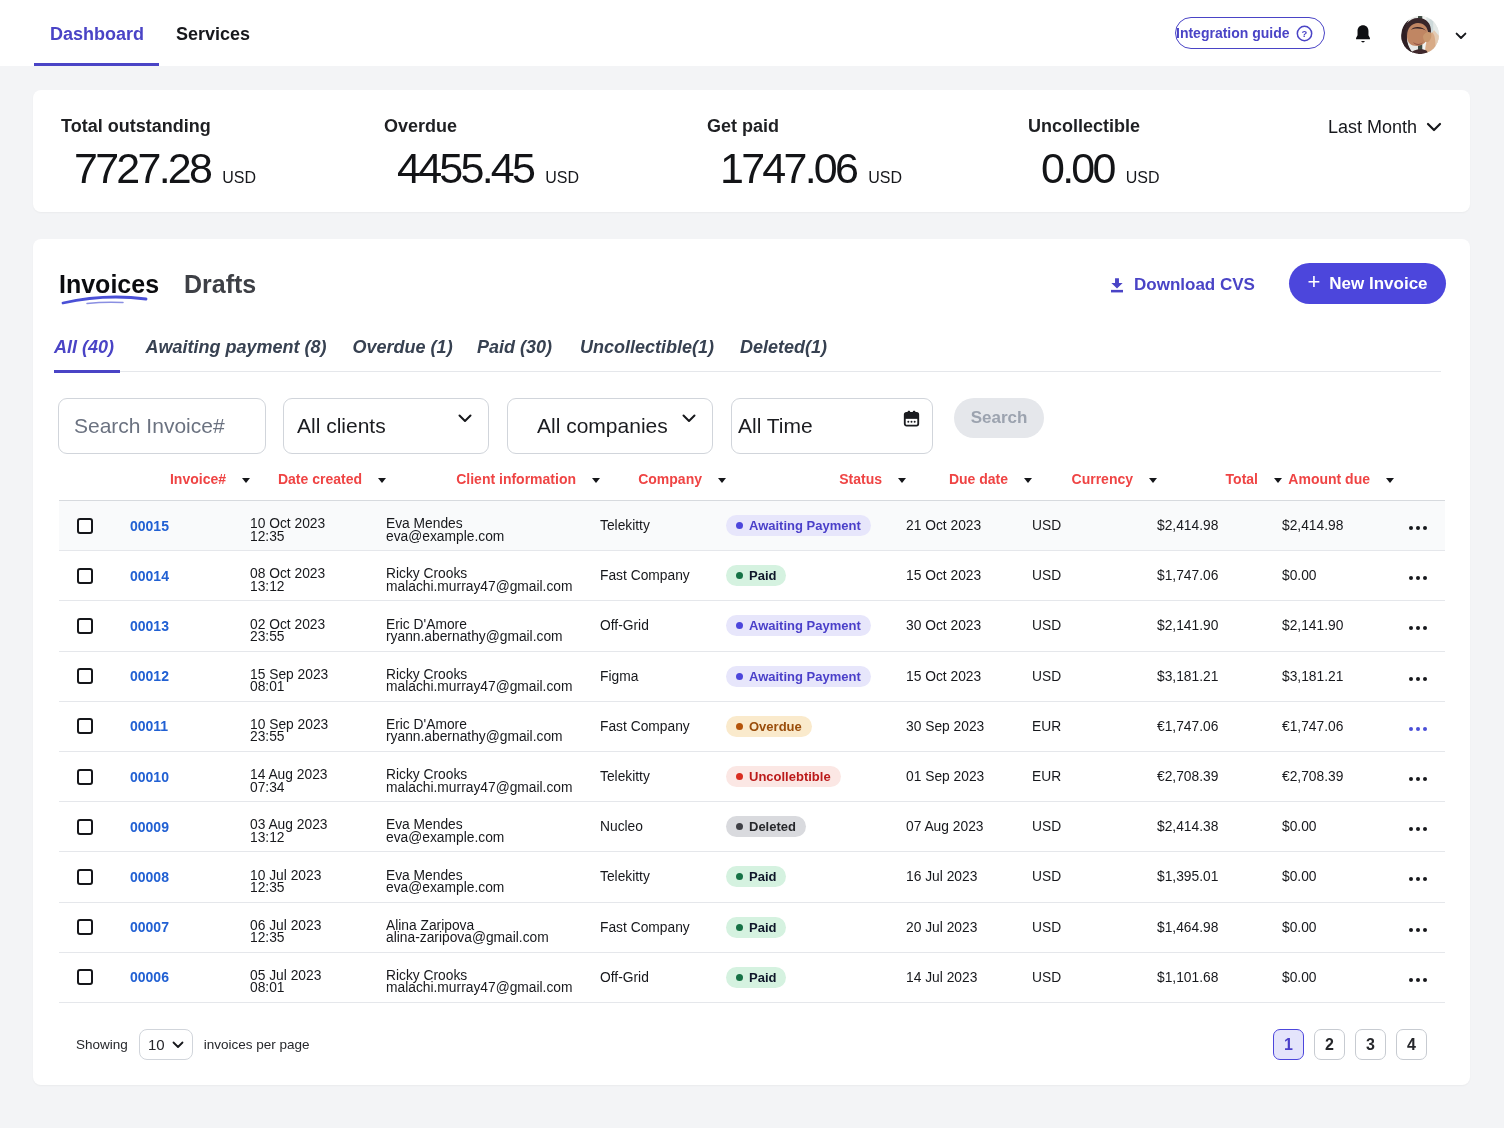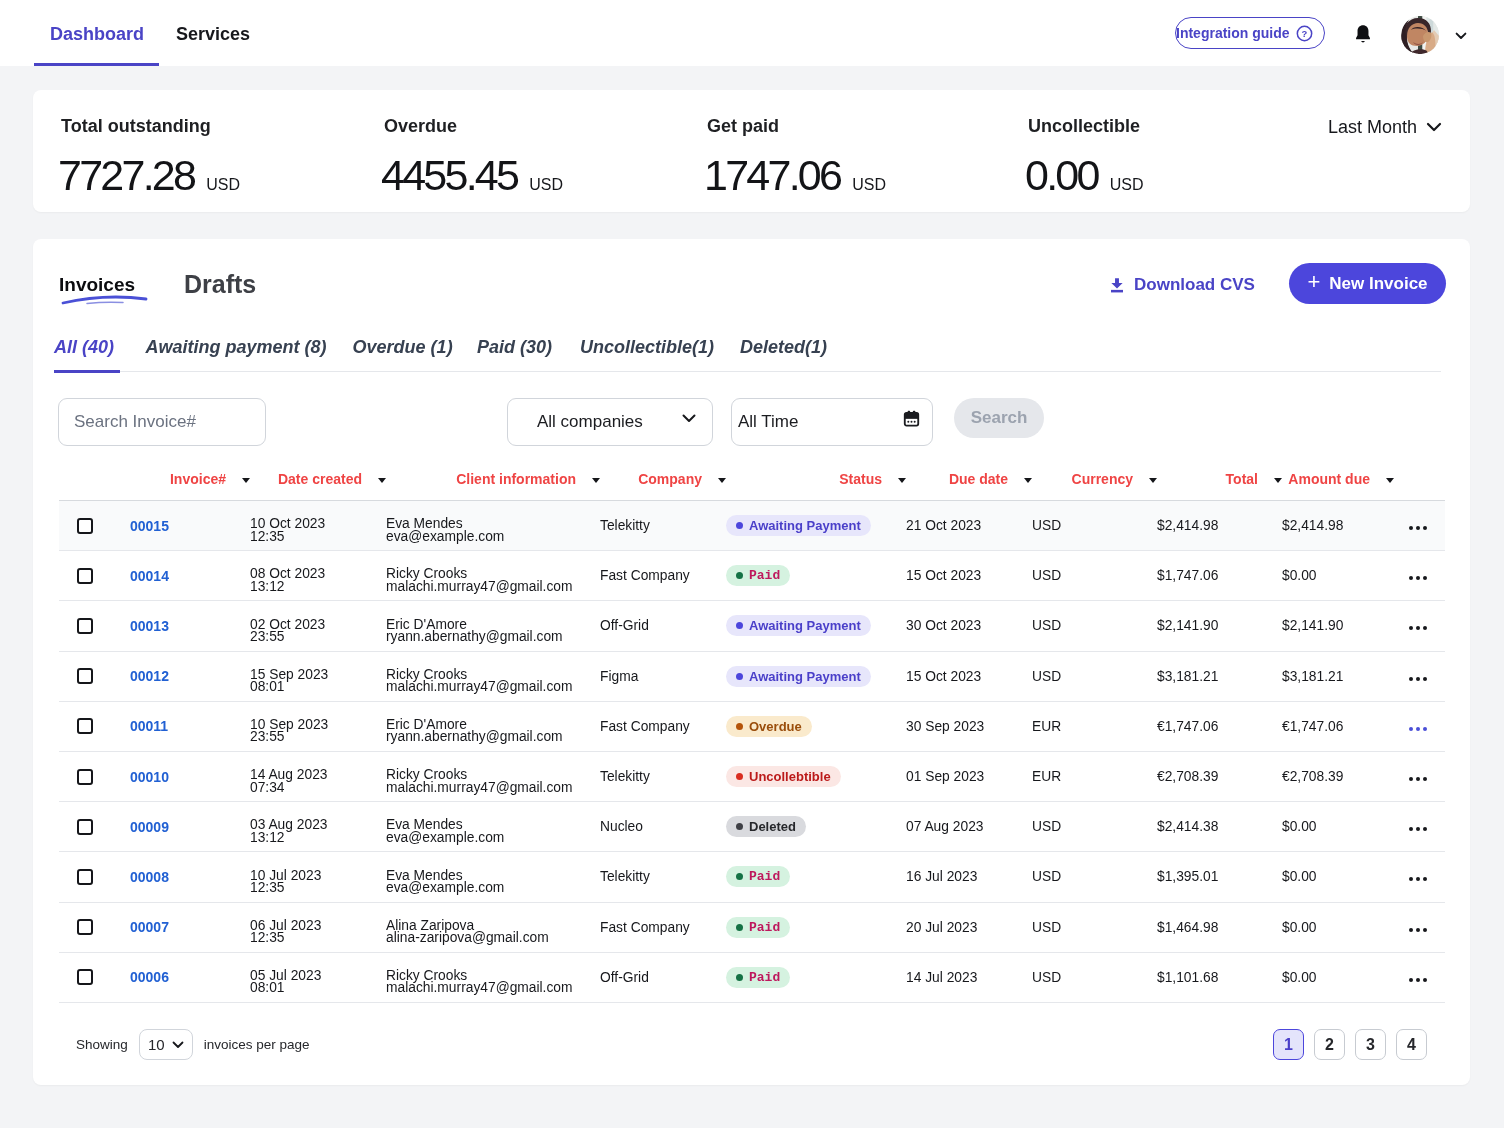--- a/index.html
+++ b/index.html
@@ -11,39 +11,39 @@
 .nav-bar { position:absolute; left:34px; top:63px; width:125px; height:3px; background:#4A44C6; }
 .ig-pill { position:absolute; left:1175px; top:17px; width:150px; height:32px; border:1.5px solid #4A44C6; border-radius:16px; color:#4A44C6; font-weight:700; font-size:14px; display:flex; align-items:center; gap:6px; }
 .bell { position:absolute; left:1355px; top:24px; }
 .avatar { position:absolute; left:1401px; top:16px; width:38px; height:38px; border-radius:50%; overflow:hidden; }
 .chev-acct { position:absolute; left:1455px; top:31px; } .chev-acct svg, .bell svg, .squig svg, .avatar svg { display:block; }
 
 .card { position:absolute; background:#fff; border-radius:8px; left:33px; width:1437px; box-shadow:0 1px 2px rgba(0,0,0,0.04); }
 .stats { top:90px; height:122px; }
 .stat { position:absolute; top:0; }
 .stat .lbl { position:absolute; top:27px; left:0; font-size:18px; font-weight:700; color:#1F2023; white-space:nowrap; line-height:18px; }
-.stat .val { position:absolute; top:55px; left:0; margin-left:-3px; font-size:43px; font-weight:400; color:#131417; letter-spacing:-2.75px; white-space:nowrap; line-height:61px; }
+.stat .val { position:absolute; top:55px; left:16px; margin-left:-3px; font-size:43px; font-weight:400; color:#131417; letter-spacing:-2.75px; white-space:nowrap; line-height:46px; }
 .stat .val span.cur { font-size:16px; font-weight:400; letter-spacing:0px; margin-left:12px; color:#17181C; }
 .lastmonth { position:absolute; right:28px; top:28px; font-size:18px; color:#17181C; display:flex; align-items:center; gap:9px; line-height:18px; }
 
 .main { top:239px; height:846px; }
-.title { position:absolute; left:26px; top:33px; font-size:19px; font-weight:800; color:#0B0C0F; line-height:25px; }
+.title { position:absolute; left:26px; top:33px; font-size:25px; font-weight:800; color:#0B0C0F; line-height:25px; }
 .title2 { position:absolute; left:151px; top:33px; font-size:25px; font-weight:800; color:#3E4046; line-height:25px; }
 .squig { position:absolute; left:28px; top:56px; }
 .dlcvs { position:absolute; left:1075px; top:37px; color:#4A44C6; font-size:17px; font-weight:700; display:flex; align-items:flex-start; gap:8px; line-height:17px; }
 .newinv { position:absolute; left:1256px; top:24px; width:157px; height:41px; background:#4C46DC; border-radius:21px; color:#fff; font-size:17px; font-weight:700; display:flex; align-items:center; justify-content:center; gap:9px; }
 .newinv .plus { font-size:22px; font-weight:400; margin-top:-3px; }
 
 .tabs { position:absolute; left:21px; top:99px; width:1387px; height:33.5px; border-bottom:1.5px solid #E5E7EB;font-style:italic; }
 .tab { position:absolute; top:0; font-size:18px; font-weight:700; color:#374151; line-height:18px; white-space:nowrap; }
 .tab.active { color:#4A44C6; }
 .tabbar { position:absolute; left:0; bottom:-2.5px; width:66px; height:3px; background:#4A44C6; }
 
 .filters { position:absolute; left:25px; top:159px; height:40px; width:1387px; }
-.fi { position:absolute; height:48px; border:1.5px solid #D1D5DB; border-radius:9px; background:#fff; font-size:17px; color:#1B1C20; display:flex; align-items:center; }
+.fi { position:absolute; height:56px; border:1.5px solid #D1D5DB; border-radius:9px; background:#fff; font-size:21px; color:#1B1C20; display:flex; align-items:center; }
 .f1 { left:0px; width:208px; color:#6B7280; padding-left:15px; }
 .f2 { left:225px; width:206px; padding-left:13px; }
 .f3 { left:449px; width:206px; padding-left:29px; }
 .f4 { left:673px; width:202px; padding-left:6px; }
 .fi .chev { position:absolute; right:16px; top:15px; } .fi .chev svg { display:block; }
 .fi .cal { position:absolute; right:12px; top:11px; } .fi .cal svg { display:block; }
 .fsearch { position:absolute; left:896px; top:0; width:90px; height:40px; background:#E5E7EB; border-radius:20px; color:#9CA3AF; font-size:17px; font-weight:700; display:flex; align-items:center; justify-content:center; }
 
 table { position:absolute; left:26px; top:216.5px; width:1386px; border-collapse:collapse; table-layout:fixed; }
 th { font-size:14px; font-weight:700; color:#ef4444; text-align:right; vertical-align:middle; height:45px; padding-top:3px; white-space:nowrap; }
@@ -52,21 +52,21 @@
 tr.hl { background:#F9FAFB; }
 thead tr { border-bottom:1px solid #D7DADE; }
 .sort { display:inline-block; width:0; height:0; border-left:4px solid transparent; border-right:4px solid transparent; border-top:5px solid #15161A; margin-left:16px; vertical-align:1px; }
 .cb { width:16px; height:16px; border:2px solid #15161A; border-radius:3px; margin-left:18px; background:#fff; }
 a.inv { color:#2160D3; font-weight:700; text-decoration:none; font-size:14px; }
 .two { line-height:12.4px; font-size:13.8px; position:relative; top:5px; }
 .badge { display:inline-flex; align-items:center; gap:6px; height:21px; border-radius:11px; padding:0 10px; font-size:13px; font-weight:700; }
 .badge .dot { width:7px; height:7px; border-radius:50%; }
 .b-await { background:#E7E6FB; color:#4A3FC9; }
 .b-await .dot { background:#4C46DC; }
-.b-paid { background:#D5F2E0; color:#be185d;font-family:Liberation Mono, monospace; }
+.b-paid { background:#D5F2E0; color:#0f172a; }
 .b-paid .dot { background:#157245; }
 .b-over { background:#FAEACC; color:#9A4D0B; }
 .b-over .dot { background:#B4540A; }
 .b-unc { background:#FBE7E4; color:#BB1A1A; }
 .b-unc .dot { background:#D92D20; }
 .b-del { background:#D9DADE; color:#26272B; }
 .b-del .dot { background:#3F4046; }
 .dotsw { display:inline-flex; gap:3px; margin-left:15px; }
 .dotsw i { width:4px; height:4px; border-radius:50%; background:#17181C; }
 .dotsw.blue i { background:#4A4FD7; }
@@ -122,20 +122,25 @@
     <div class="tab" style="left:91.6px">Awaiting payment (8)</div>
     <div class="tab" style="left:298.6px">Overdue (1)</div>
     <div class="tab" style="left:423px">Paid (30)</div>
     <div class="tab" style="left:526px">Uncollectible(1)</div>
     <div class="tab" style="left:686px">Deleted(1)</div>
     <div class="tabbar"></div>
   </div>
 
   <div class="filters">
     <div class="fi f1">Search Invoice#</div>
+    <div class="fi f2">All clients<span class="chev">
+          <svg width="14" height="9" viewBox="0 0 14 9">
+            <path d="M1.5 1.5l5.5 5.5 5.5-5.5" fill="none" stroke="#17181C" stroke-width="2" stroke-linecap="round" stroke-linejoin="round"></path>
+          </svg>
+        </span></div>
     <div class="fi f3">All companies<span class="chev">
           <svg width="14" height="9" viewBox="0 0 14 9">
             <path d="M1.5 1.5l5.5 5.5 5.5-5.5" fill="none" stroke="#17181C" stroke-width="2" stroke-linecap="round" stroke-linejoin="round"></path>
           </svg>
         </span></div>
     <div class="fi f4">All Time<span class="cal">
           <svg width="17" height="17" viewBox="0 0 24 24">
             <rect x="2.5" y="4" width="19" height="18" rx="2.5" fill="none" stroke="#1B1C20" stroke-width="2.6"></rect>
             <rect x="2.5" y="4" width="19" height="8.5" fill="#1B1C20"></rect>
             <rect x="6.6" y="1.2" width="3.4" height="6" rx="1" fill="#1B1C20"></rect>

